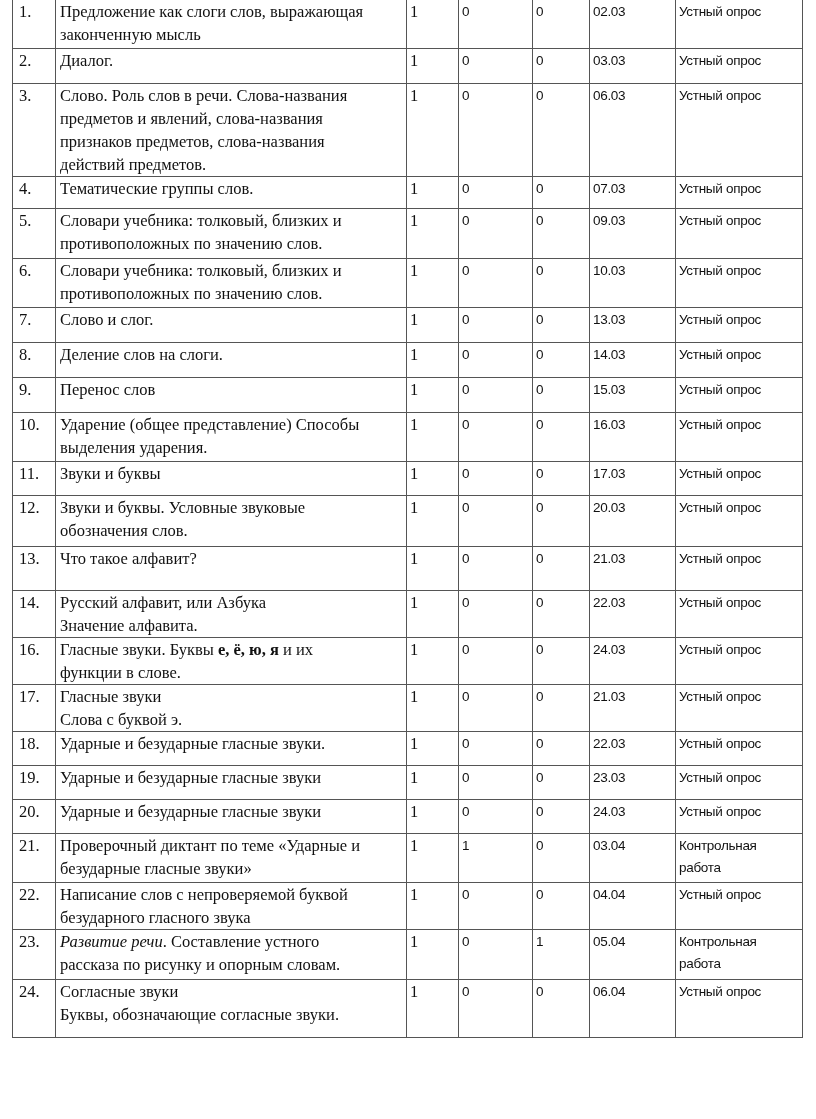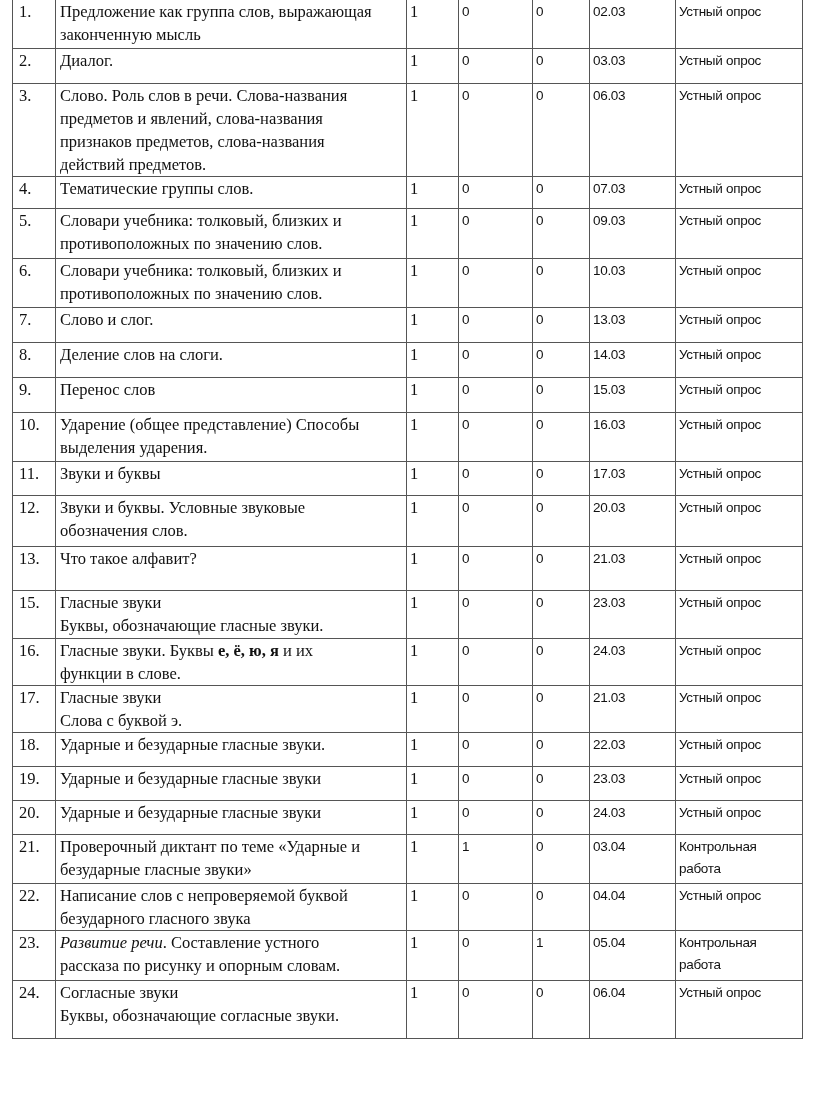--- a/index.html
+++ b/index.html
@@ -39,21 +39,21 @@
       <col style="width:52px">
       <col style="width:74px">
       <col style="width:57px">
       <col style="width:86px">
       <col style="width:127px">
   </colgroup>
   <tbody id="tbody">
       <tr style="height: 49px;">
         <td class="c-num">1.</td>
         <td class="c-topic">
-          <div>Предложение как группа слов, выражающая</div>
+          <div>Предложение как слоги слов, выражающая</div>
           <div>законченную мысль</div>
         </td>
         <td class="c-hours">1</td>
         <td class="c-ctrl pt2">0</td>
         <td class="c-prac pt2">0</td>
         <td class="c-date pt2">02.03</td>
         <td class="c-form pt2">Устный опрос</td>
       </tr>
       <tr style="height: 35px;">
         <td class="c-num">2.</td>
@@ -187,30 +187,30 @@
         <td class="c-num">13.</td>
         <td class="c-topic">
           <div>Что такое алфавит?</div>
         </td>
         <td class="c-hours">1</td>
         <td class="c-ctrl pt2">0</td>
         <td class="c-prac pt2">0</td>
         <td class="c-date pt2">21.03</td>
         <td class="c-form pt2">Устный опрос</td>
       </tr>
-      <tr style="height: 48px;">
-        <td class="c-num">15.</td>
-        <td class="c-topic">
-          <div>Гласные звуки</div>
-          <div>Буквы, обозначающие гласные звуки.</div>
-        </td>
-        <td class="c-hours">1</td>
-        <td class="c-ctrl pt2">0</td>
-        <td class="c-prac pt2">0</td>
-        <td class="c-date pt2">23.03</td>
+      <tr style="height: 47px;">
+        <td class="c-num">14.</td>
+        <td class="c-topic">
+          <div>Русский алфавит, или Азбука</div>
+          <div>Значение алфавита.</div>
+        </td>
+        <td class="c-hours">1</td>
+        <td class="c-ctrl pt2">0</td>
+        <td class="c-prac pt2">0</td>
+        <td class="c-date pt2">22.03</td>
         <td class="c-form pt2">Устный опрос</td>
       </tr>
       <tr style="height: 46px; padding-left: 27px;">
         <td class="c-num">16.</td>
         <td class="c-topic">
           <div><span>Гласные звуки. Буквы </span><b>е, ё, ю, я</b><span> и их</span></div>
           <div>функции в слове.</div>
         </td>
         <td class="c-hours">1</td>
         <td class="c-ctrl pt2">0</td>

